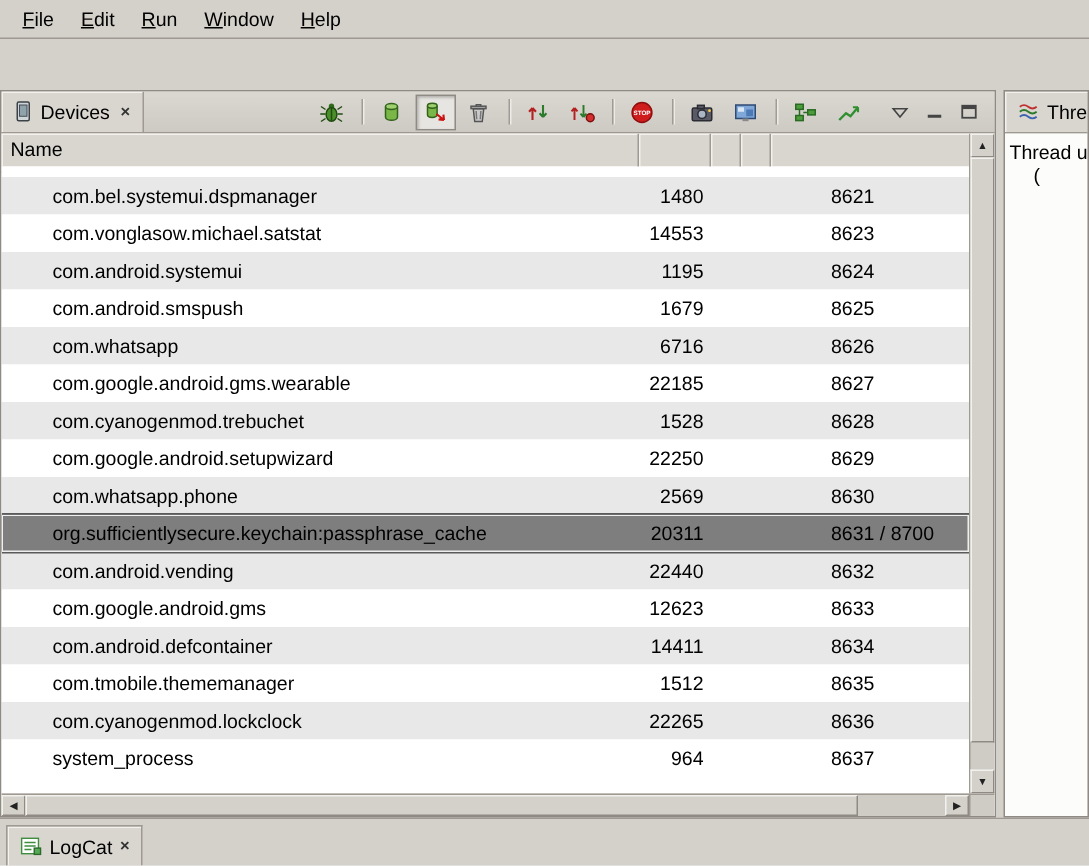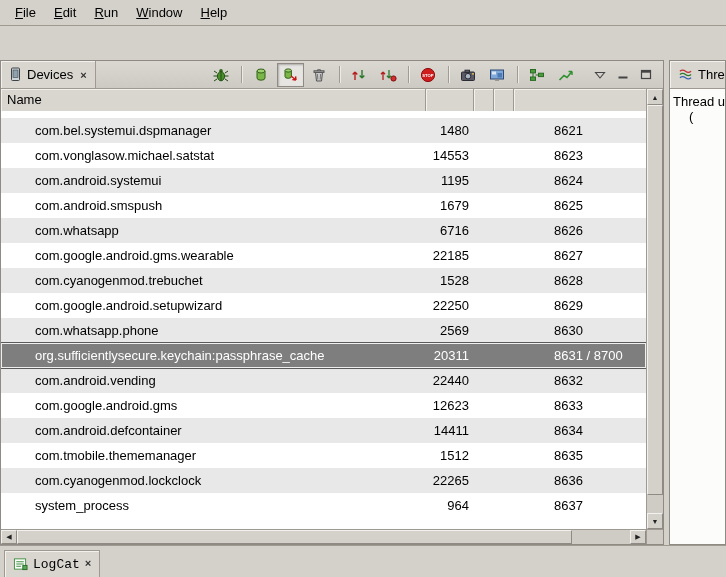--- a/index.html
+++ b/index.html
@@ -41,21 +41,21 @@
   .hc.name { width:425px; }
   .hc.pid  { width:48px; }
   .hc.c3   { width:20px; }
   .hc.c4   { width:20px; }
   .hc.port { flex:1; border-right:none; }
 
   .sliver { height:7px; background:#fff; }
   .trow { height:25px; display:flex; align-items:center; cursor:default; }
   .trow.even { background:#e8e8e8; }
   .trow.odd  { background:#ffffff; }
-  .trow.selected { background:#7e7e7e; color:#ffffff; box-shadow:inset 0 0 0 1px #efefef, 0 -1px 0 #5a5a5a, 0 1px 0 #5a5a5a; position:relative; z-index:1; }
+  .trow.selected { background:#7e7e7e; color:#000000; box-shadow:inset 0 0 0 1px #efefef, 0 -1px 0 #5a5a5a, 0 1px 0 #5a5a5a; position:relative; z-index:1; }
   .cell { box-sizing:border-box; overflow:hidden; white-space:nowrap; }
   .cname { width:425px; padding-left:34px; }
   .cpid  { width:48px; text-align:right; padding-right:5px; }
   .c3 { width:20px; } .c4 { width:20px; }
   .cport { flex:1; padding-left:4px;margin-left:36px; }
   .filler { flex:1; background:#fff; }
 
   .vscroll { width:16px; min-width:16px; background:#cfccc6; border-left:1px solid #9e9a92; position:relative; box-sizing:content-box; }
   .sbtn { position:absolute; left:0; width:16px; height:16px; box-sizing:border-box; background:#d4d1ca; border:1px solid; border-color:#f2f1ee #8f8b84 #8f8b84 #f2f1ee; display:flex; align-items:center; justify-content:center; font-size:7px; color:#222; cursor:pointer; }
   .sbtn.up { top:0; } .sbtn.down { bottom:0; }
@@ -66,21 +66,21 @@
   .hbtn { position:absolute; top:0; bottom:0; width:16px; box-sizing:border-box; background:#d4d1ca; border:1px solid; border-color:#f2f1ee #8f8b84 #8f8b84 #f2f1ee; display:flex; align-items:center; justify-content:center; font-size:7px; color:#222; cursor:pointer; }
   .hbtn.left { left:0; } .hbtn.right { right:0; }
   .hthumb { position:absolute; left:16px; top:0; bottom:0; width:86%; box-sizing:border-box; background:#d4d1ca; border:1px solid; border-color:#f2f1ee #8f8b84 #8f8b84 #f2f1ee; cursor:pointer; }
   .corner { width:16px; background:#cfccc6; border-left:1px solid #9e9a92; border-top:1px solid #9e9a92; }
 
   .threads-content { flex:1; background:#fcfcfb; padding-top:5px; overflow:hidden; white-space:nowrap; }
   .threads-content .l1 { padding-left:3px; }
   .threads-content .l2 { padding-left:19px; }
 
   .bottombar { height:32px; box-sizing:border-box; border-top:1px solid #9e9a92; background:#d4d1ca; display:flex; align-items:flex-end; padding-left:4px; }
-  .logcat-tab { height:27px; box-sizing:border-box; display:flex; align-items:center; gap:5px; padding:0 8px; background:#d9d6d0; border:1px solid #9e9a92; border-bottom:none; box-shadow:inset 1px 1px 0 #f2f1ee; cursor:default;font-family:Liberation Mono, monospace; }
+  .logcat-tab { height:27px; box-sizing:border-box; display:flex; align-items:center; gap:5px; padding:0 8px; background:#d9d6d0; border:1px solid #9e9a92; border-bottom:none; box-shadow:inset 1px 1px 0 #f2f1ee; cursor:default; }
 
   svg { display:block; }
 </style>
 </head>
 <body>
 
 <div class="app">
 
   <div class="menubar">
     <div class="menu-item"><span class="u">F</span><span>ile</span></div>

